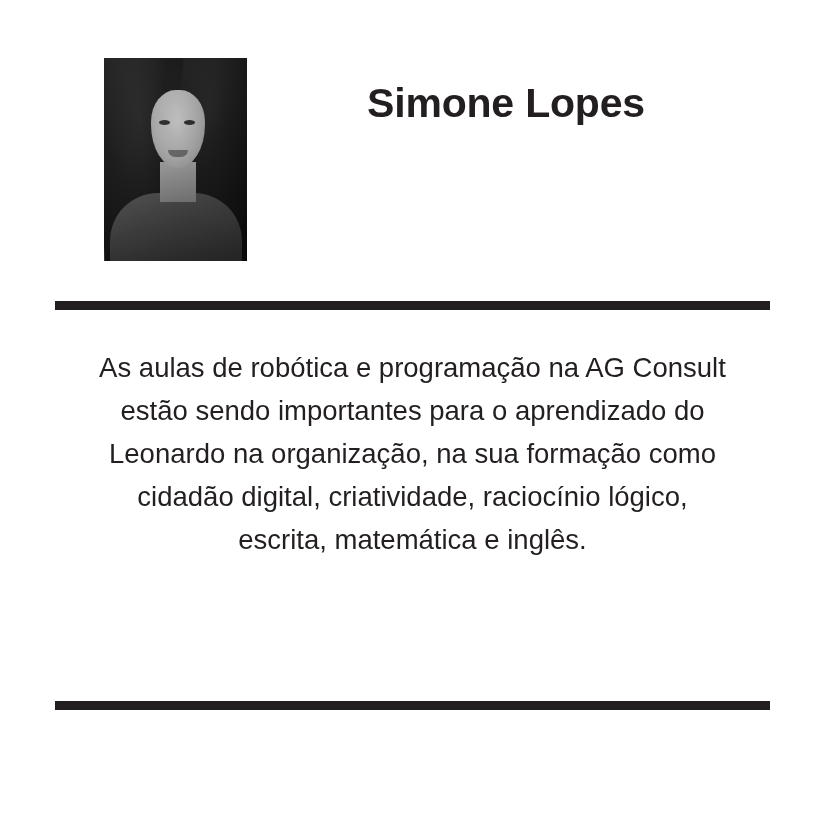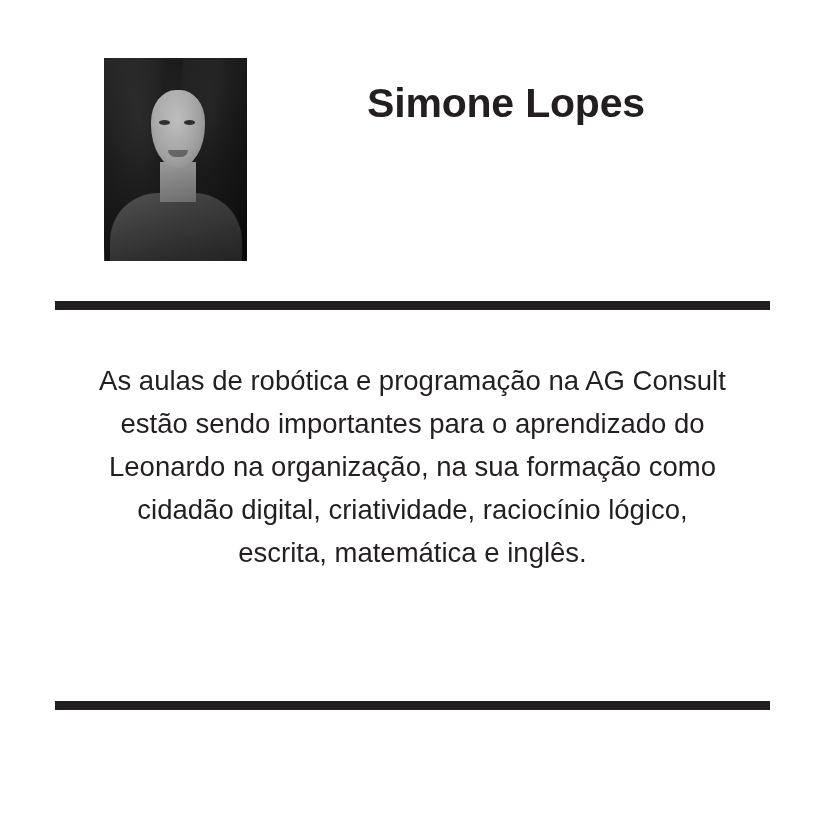--- a/index.html
+++ b/index.html
@@ -142,21 +142,21 @@
     height: 9px;
     background: #231f20;
     margin: 0 auto;
     width: 715px;
   }
   .rule-top { margin-top: 40px; }
   .rule-bottom { position: absolute; left: 55px; right: 55px; top: 701px; width: auto; }
 
   .quote {
     padding: 0 95px;
-    margin-top: 49px;
+    margin-top: 36px;
     text-align: center;
     font-size: 27.5px;
     line-height: 43px;
     color: #231f20;
     font-weight: normal;
   }
 </style>
 </head>
 <body>
 

